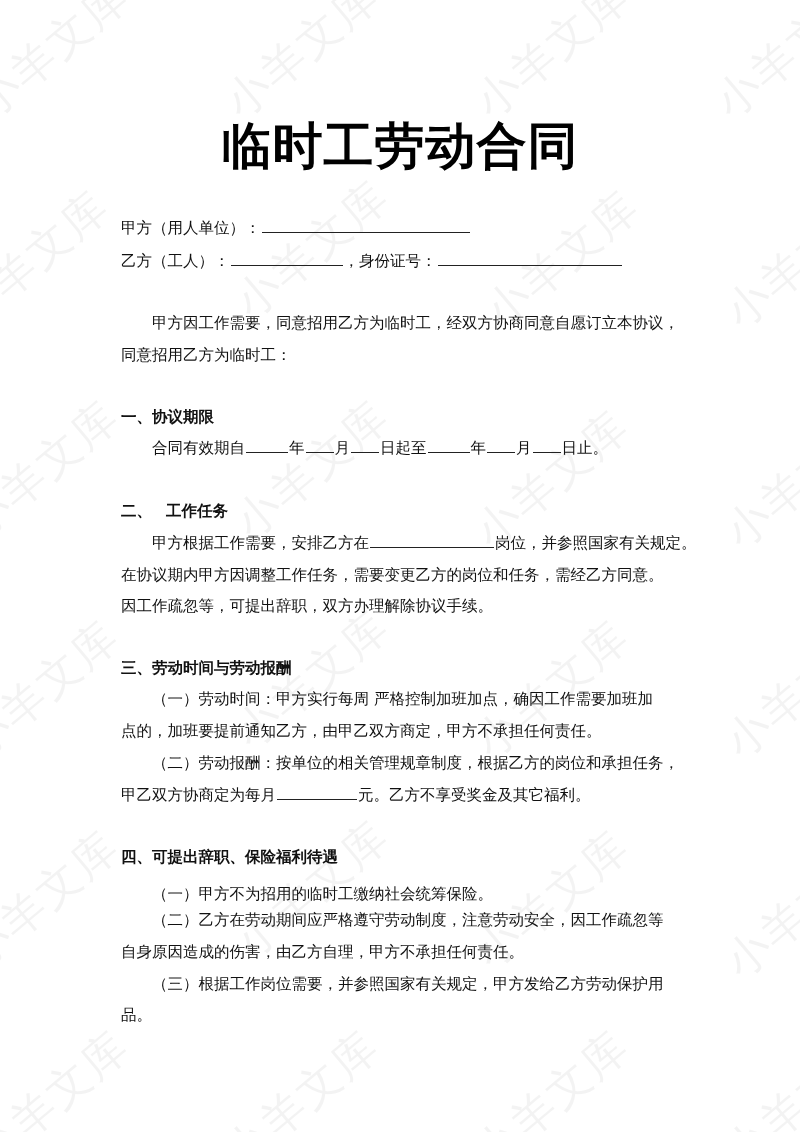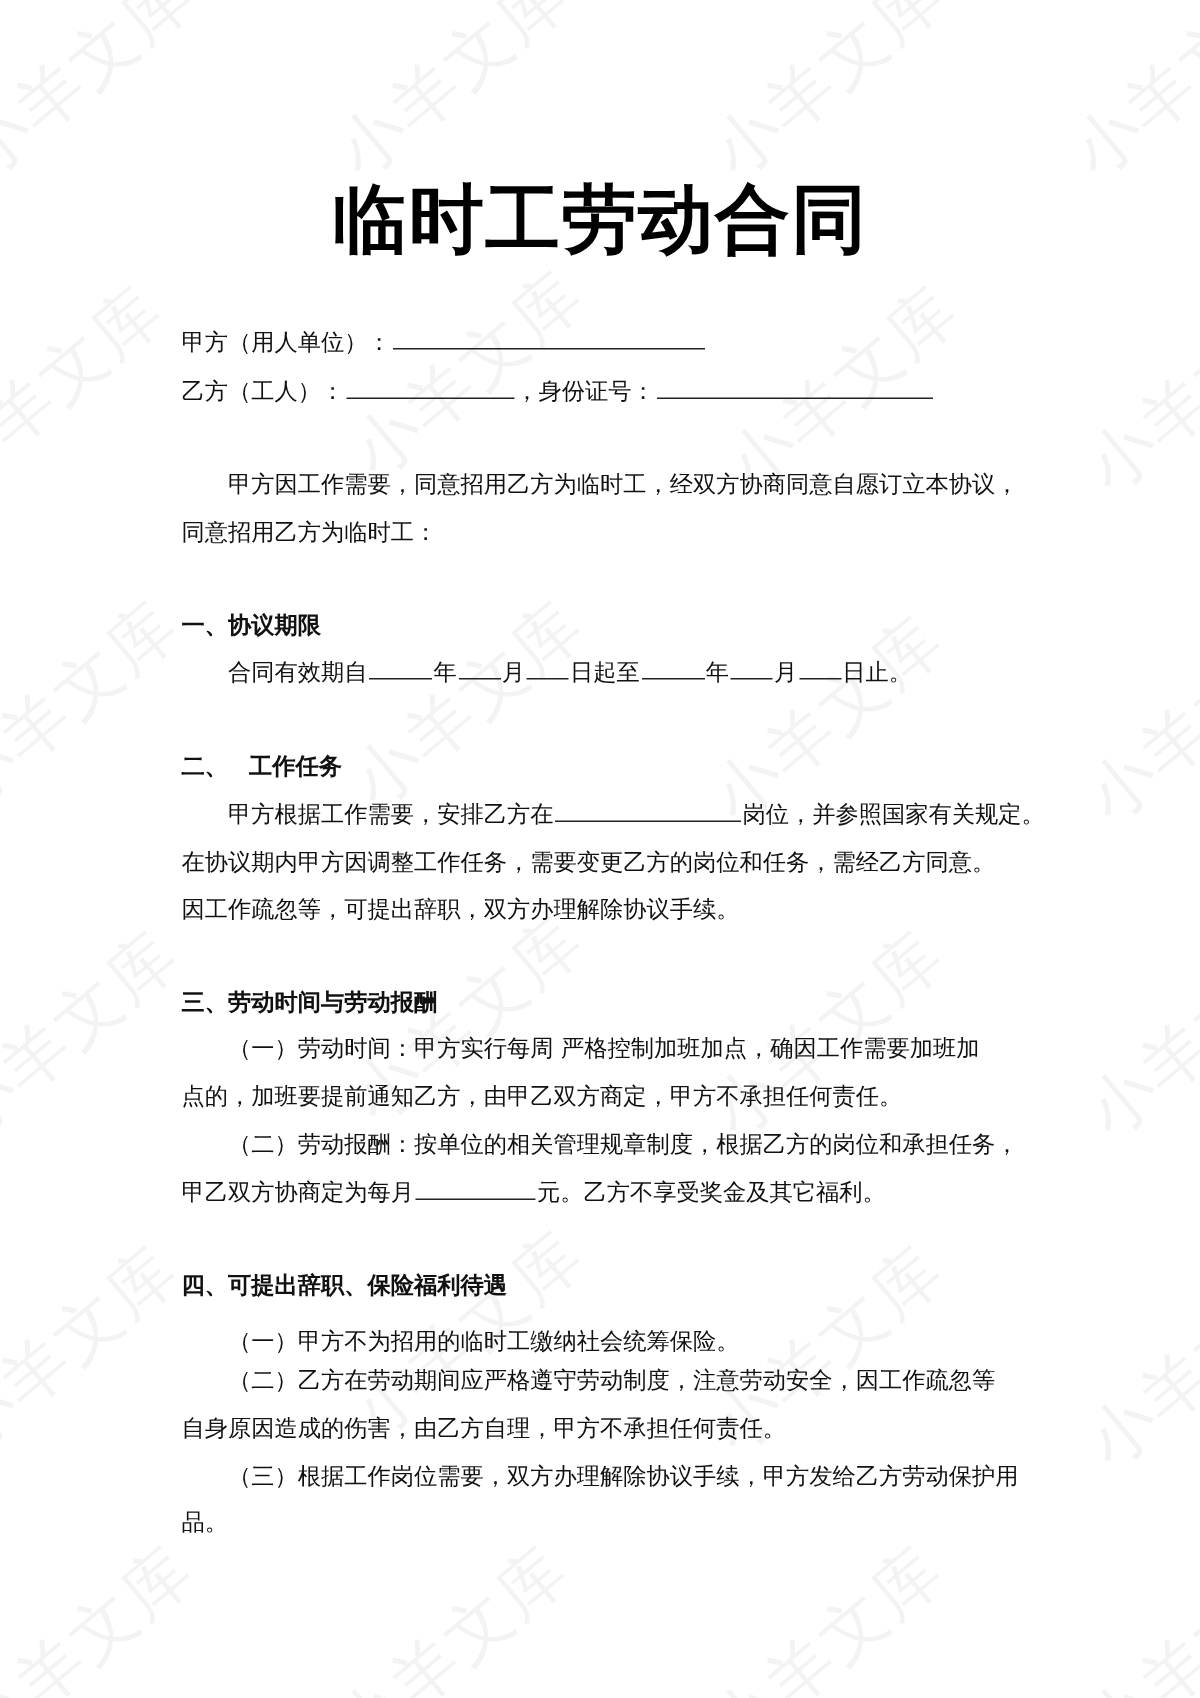--- a/index.html
+++ b/index.html
@@ -107,16 +107,16 @@
   <div class="line" style="top:721px;">点的，加班要提前通知乙方，由甲乙双方商定，甲方不承担任何责任。</div>
   <div class="line indent" style="top:753px;">（二）劳动报酬：按单位的相关管理规章制度，根据乙方的岗位和承担任务，</div>
   <div class="line" style="top:785px;">
     <span>甲乙双方协商定为每月</span><span class="blank" style="width:80px;"></span><span>元。乙方不享受奖金及其它福利。</span>
   </div>
 
   <div class="line heading" style="top:847px;">四、可提出辞职、保险福利待遇</div>
   <div class="line indent" style="top:884px;">（一）甲方不为招用的临时工缴纳社会统筹保险。</div>
   <div class="line indent" style="top:910px;">（二）乙方在劳动期间应严格遵守劳动制度，注意劳动安全，因工作疏忽等</div>
   <div class="line" style="top:942px;">自身原因造成的伤害，由乙方自理，甲方不承担任何责任。</div>
-  <div class="line indent" style="top:974px;">（三）根据工作岗位需要，双方办理解除协议手续，甲方发给乙方劳动保护用</div>
+  <div class="line indent" style="top:974px;">（三）根据工作岗位需要，并参照国家有关规定，甲方发给乙方劳动保护用</div>
   <div class="line" style="top:1005px;">品。</div>
 
 </div>
 
 </body></html>

